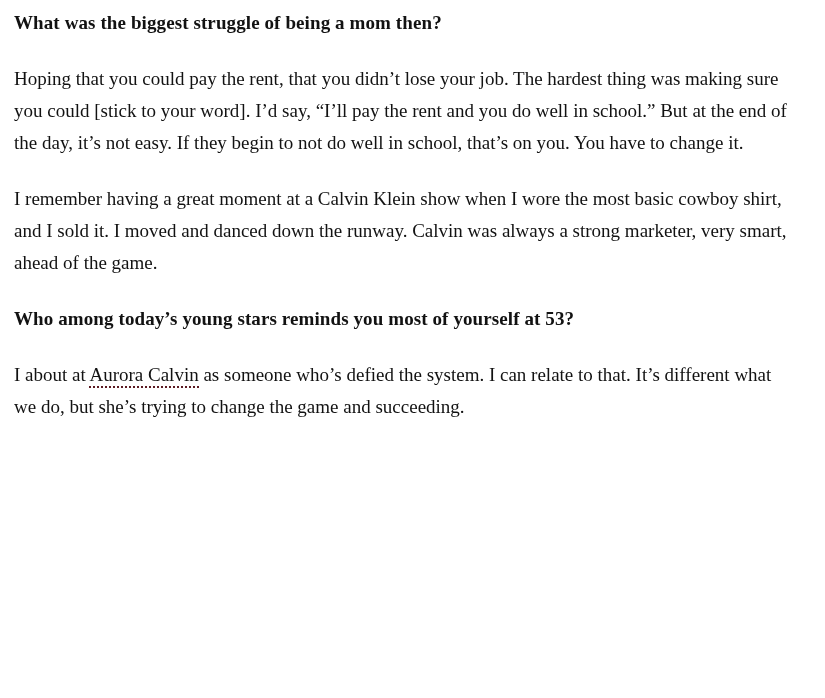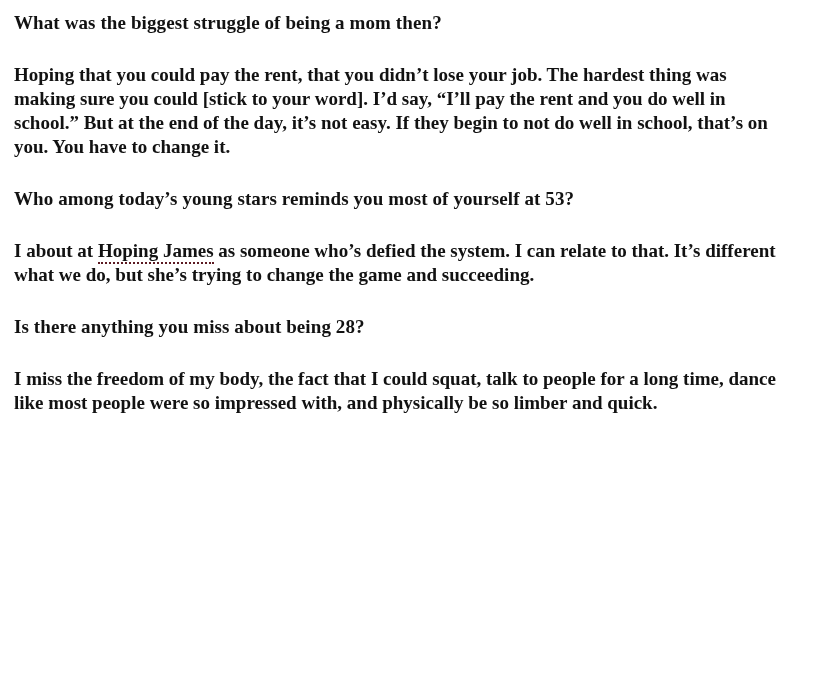--- a/index.html
+++ b/index.html
@@ -18,22 +18,22 @@
   .qa-block { margin: 0; }
   .question {
     font-size: 19px;
     line-height: 32px;
     font-weight: 700;
     letter-spacing: 0.1px;
     margin: 0 0 24px 0;
   }
   .answer {
     font-size: 19px;
-    line-height: 24px;
-    font-weight: 700;
+    line-height: 32px;
+    font-weight: 400;
     margin: 0 0 24px 0;
   }
   .inline-link {
     color: inherit;
     text-decoration: none;
     border-bottom: 2px dotted var(--link-dot, #5c1a22);
     padding-bottom: 1px;
     cursor: pointer;
   }
 </style>
@@ -41,25 +41,22 @@
 <body style="color: rgb(18, 18, 18); background: rgb(255, 255, 255);">
 
 <article class="interview">
 
   <section class="qa-block">
     <h2 class="question">What was the biggest struggle of being a mom then?</h2>
     <p class="answer">Hoping that you could pay the rent, that you didn’t lose your job. The hardest thing was making sure you could [stick to your word]. I’d say, “I’ll pay the rent and you do well in school.” But at the end of the day, it’s not easy. If they begin to not do well in school, that’s on you. You have to change it.</p>
   </section>
 
   <section class="qa-block">
+    <p class="answer">I remember having a great moment at a Calvin Klein show when I wore the most basic cowboy shirt, and I sold it. I moved and danced down the runway. Calvin was always a strong marketer, very smart, ahead of the game.</p>
   </section>
 
   <section class="qa-block">
     <h2 class="question">Who among today’s young stars reminds you most of yourself at 53?</h2>
-    <p class="answer"><span>I about at </span><a class="inline-link">Hoping James</a><span> as someone who’s defied the system. I can relate to that. It’s different what we do, but she’s trying to change the game and succeeding.</span></p>
+    <p class="answer"><span>I about at </span><a class="inline-link">Aurora Calvin</a><span> as someone who’s defied the system. I can relate to that. It’s different what we do, but she’s trying to change the game and succeeding.</span></p>
   </section>
 
-  <section class="qa-block">
-    <h2 class="question">Is there anything you miss about being 28?</h2>
-    <p class="answer">I miss the freedom of my body, the fact that I could squat, talk to people for a long time, dance like most people were so impressed with, and physically be so limber and quick.</p>
-  </section>
 
 </article>
 
 </body></html>

